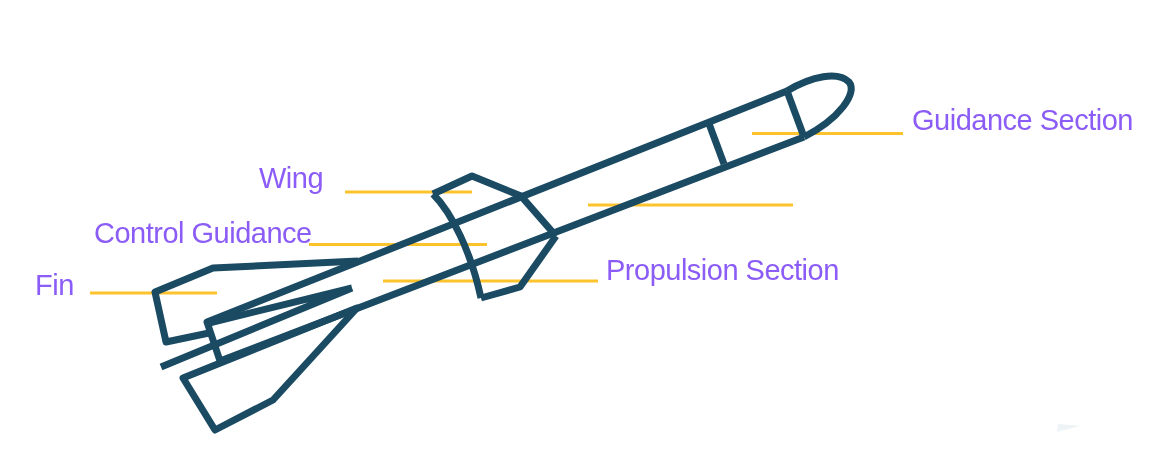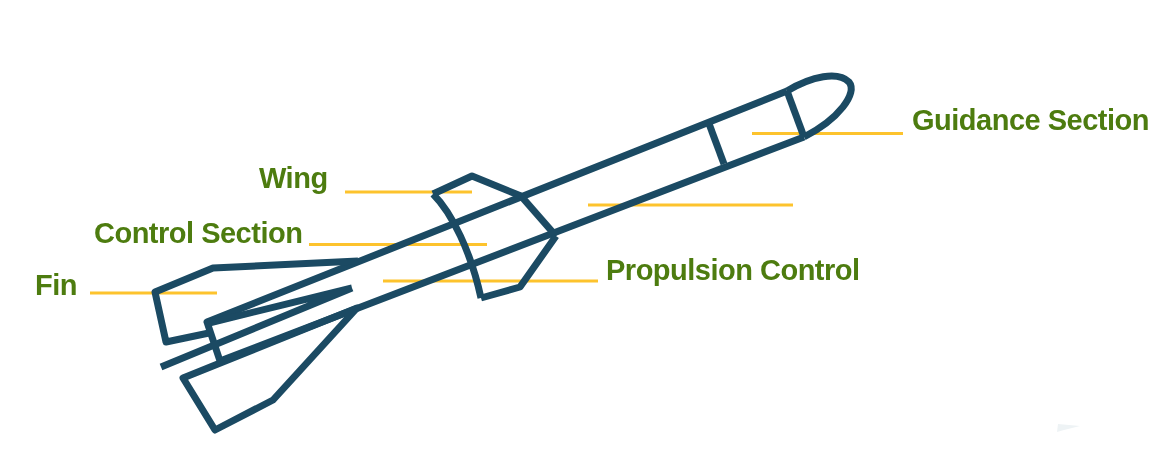--- a/index.html
+++ b/index.html
@@ -17,23 +17,23 @@
   }
   .diagram-svg {
     position: absolute;
     left: 0;
     top: 0;
     width: 1172px;
     height: 466px;
   }
   .part-label {
     position: absolute;
-    color: #4d7c0f;
+    color: #8b5cf6;
     font-size: 29px;
-    font-weight: 700;
+    font-weight: 400;
     letter-spacing: -0.5px;
     line-height: 1;
     white-space: nowrap;
   }
   .lbl-fin        { left: 35px;  top: 271px; text-align: center; }
   .lbl-control    { left: 94px;  top: 219px; }
   .lbl-wing       { left: 259px; top: 164px; }
   .lbl-propulsion { left: 606px; top: 256px; }
   .lbl-armament   { left: 806px; top: 184px; }
   .lbl-guidance   { left: 912px; top: 106px; }
@@ -78,21 +78,21 @@
 
       <path d="M 205 324 L 352 288 M 161 367 L 352 288"></path>
     </g>
 
     <path d="M 1057 432 L 1058 424 L 1080 426 L 1064 430 Z" fill="#eef3f5" stroke="none"></path>
   </svg>
 
   <div class="part-label lbl-guidance">Guidance Section</div>
 
 
-  <div class="part-label lbl-propulsion">Propulsion Control</div>
+  <div class="part-label lbl-propulsion">Propulsion Section</div>
 
-  <div class="part-label lbl-control">Control Section</div>
+  <div class="part-label lbl-control">Control Guidance</div>
 
   <div class="part-label lbl-wing">Wing</div>
 
   <div class="part-label lbl-fin">Fin</div>
 
 </div>
 
 </body></html>

